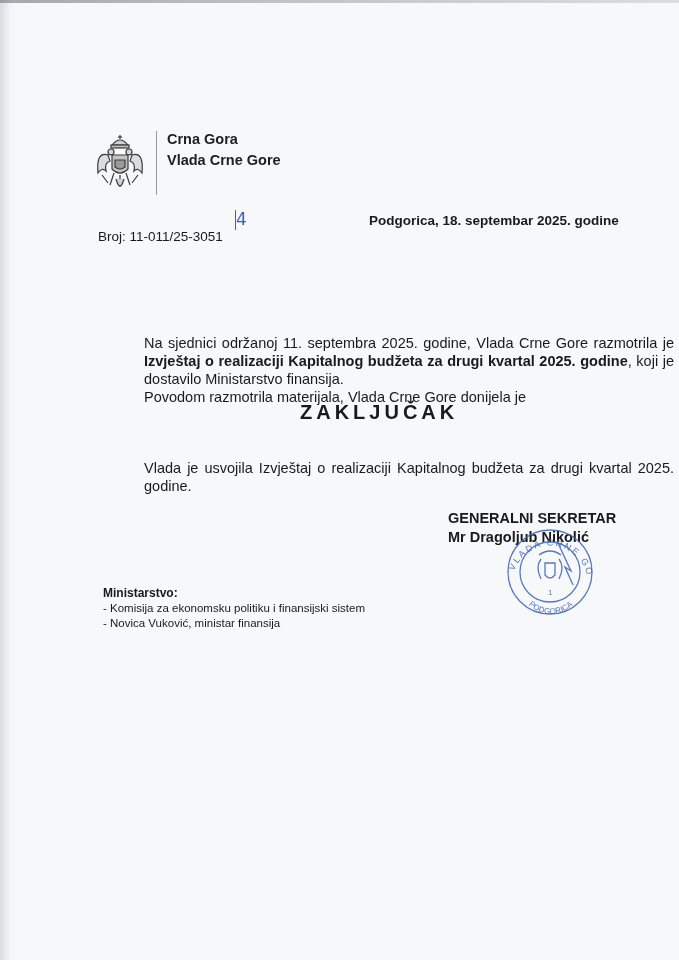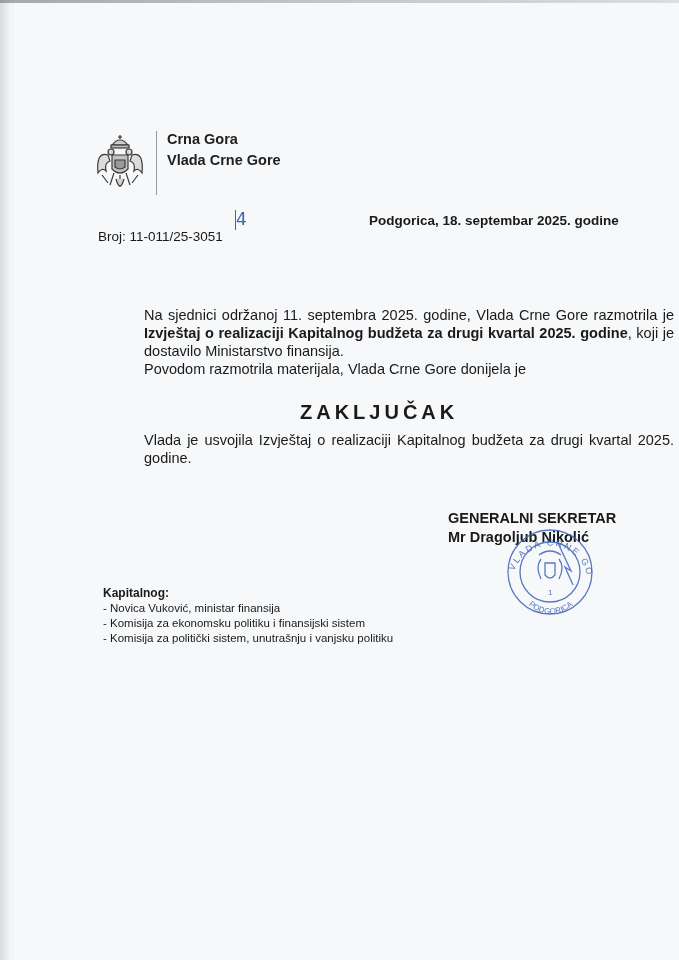--- a/index.html
+++ b/index.html
@@ -32,21 +32,21 @@
   .org-line { font-size: 14.5px; font-weight: bold; line-height: 21px; color: #202020; }
 
   .ref-row { position: absolute; left: 98px; top: 213px; width: 540px; font-size: 13.5px; }
   .ref-number { position: absolute; left: 0; top: 0; margin-top: 16px; }
   .ref-hand { position: absolute; left: 138px; top: -4px; font-family: "DejaVu Sans", sans-serif; color: #3a62b8; font-size: 17px; }
   .ref-bar { position: absolute; left: 137px; top: -3px; width: 1px; height: 20px; background: #3a62b8; }
   .ref-date { position: absolute; left: 271px; top: 0; font-weight: bold; }
 
   .body-text { position: absolute; left: 101px; width: 530px; font-size: 14.5px; line-height: 18px; text-align: justify; }
   .p1 { top: 306px; }
-  .indent { padding-left: 43px; }
+  .indent { padding-left: 43px; margin-top: 28px; }
   .p2 { top: 360px; }
   .title { position: absolute; left: 300px; top: 401px; font-size: 20px; font-weight: bold; letter-spacing: 4px; }
   .p3 { top: 431px; }
 
   .sig { position: absolute; left: 448px; top: 509px; text-align: left; width: 190px; }
   .sig-title { font-size: 14.5px; font-weight: bold; line-height: 19px; }
   .sig-name { font-size: 14.5px; font-weight: bold; line-height: 19px; }
 
   .stamp { position: absolute; left: 495px; top: 527px; width: 110px; height: 90px; }
 
@@ -126,17 +126,16 @@
   <text font-size="9" fill="#3d63b5" font-family="Liberation Sans, sans-serif" letter-spacing="2" opacity="0.85">
     <textPath href="#arcTop" startOffset="4%">VLADA CRNE GORE</textPath>
   </text>
   <text font-size="8" fill="#3d63b5" font-family="Liberation Sans, sans-serif" opacity="0.85">
     <textPath href="#arcBot" startOffset="18%">PODGORICA</textPath>
   </text>
   <text x="53" y="68" font-size="8" fill="#3d63b5" font-family="Liberation Sans, sans-serif" opacity="0.85">1</text>
 </svg>
 
 <div class="dist">
-  <div class="dist-title">Kapitalnog:</div>
+  <div class="dist-title">Ministarstvo:</div>
+  <div class="dist-item">- Komisija za ekonomsku politiku i finansijski sistem</div>
   <div class="dist-item">- Novica Vuković, ministar finansija</div>
-  <div class="dist-item">- Komisija za ekonomsku politiku i finansijski sistem</div>
-  <div class="dist-item">- Komisija za politički sistem, unutrašnju i vanjsku politiku</div>
 </div>
 
 </body></html>

